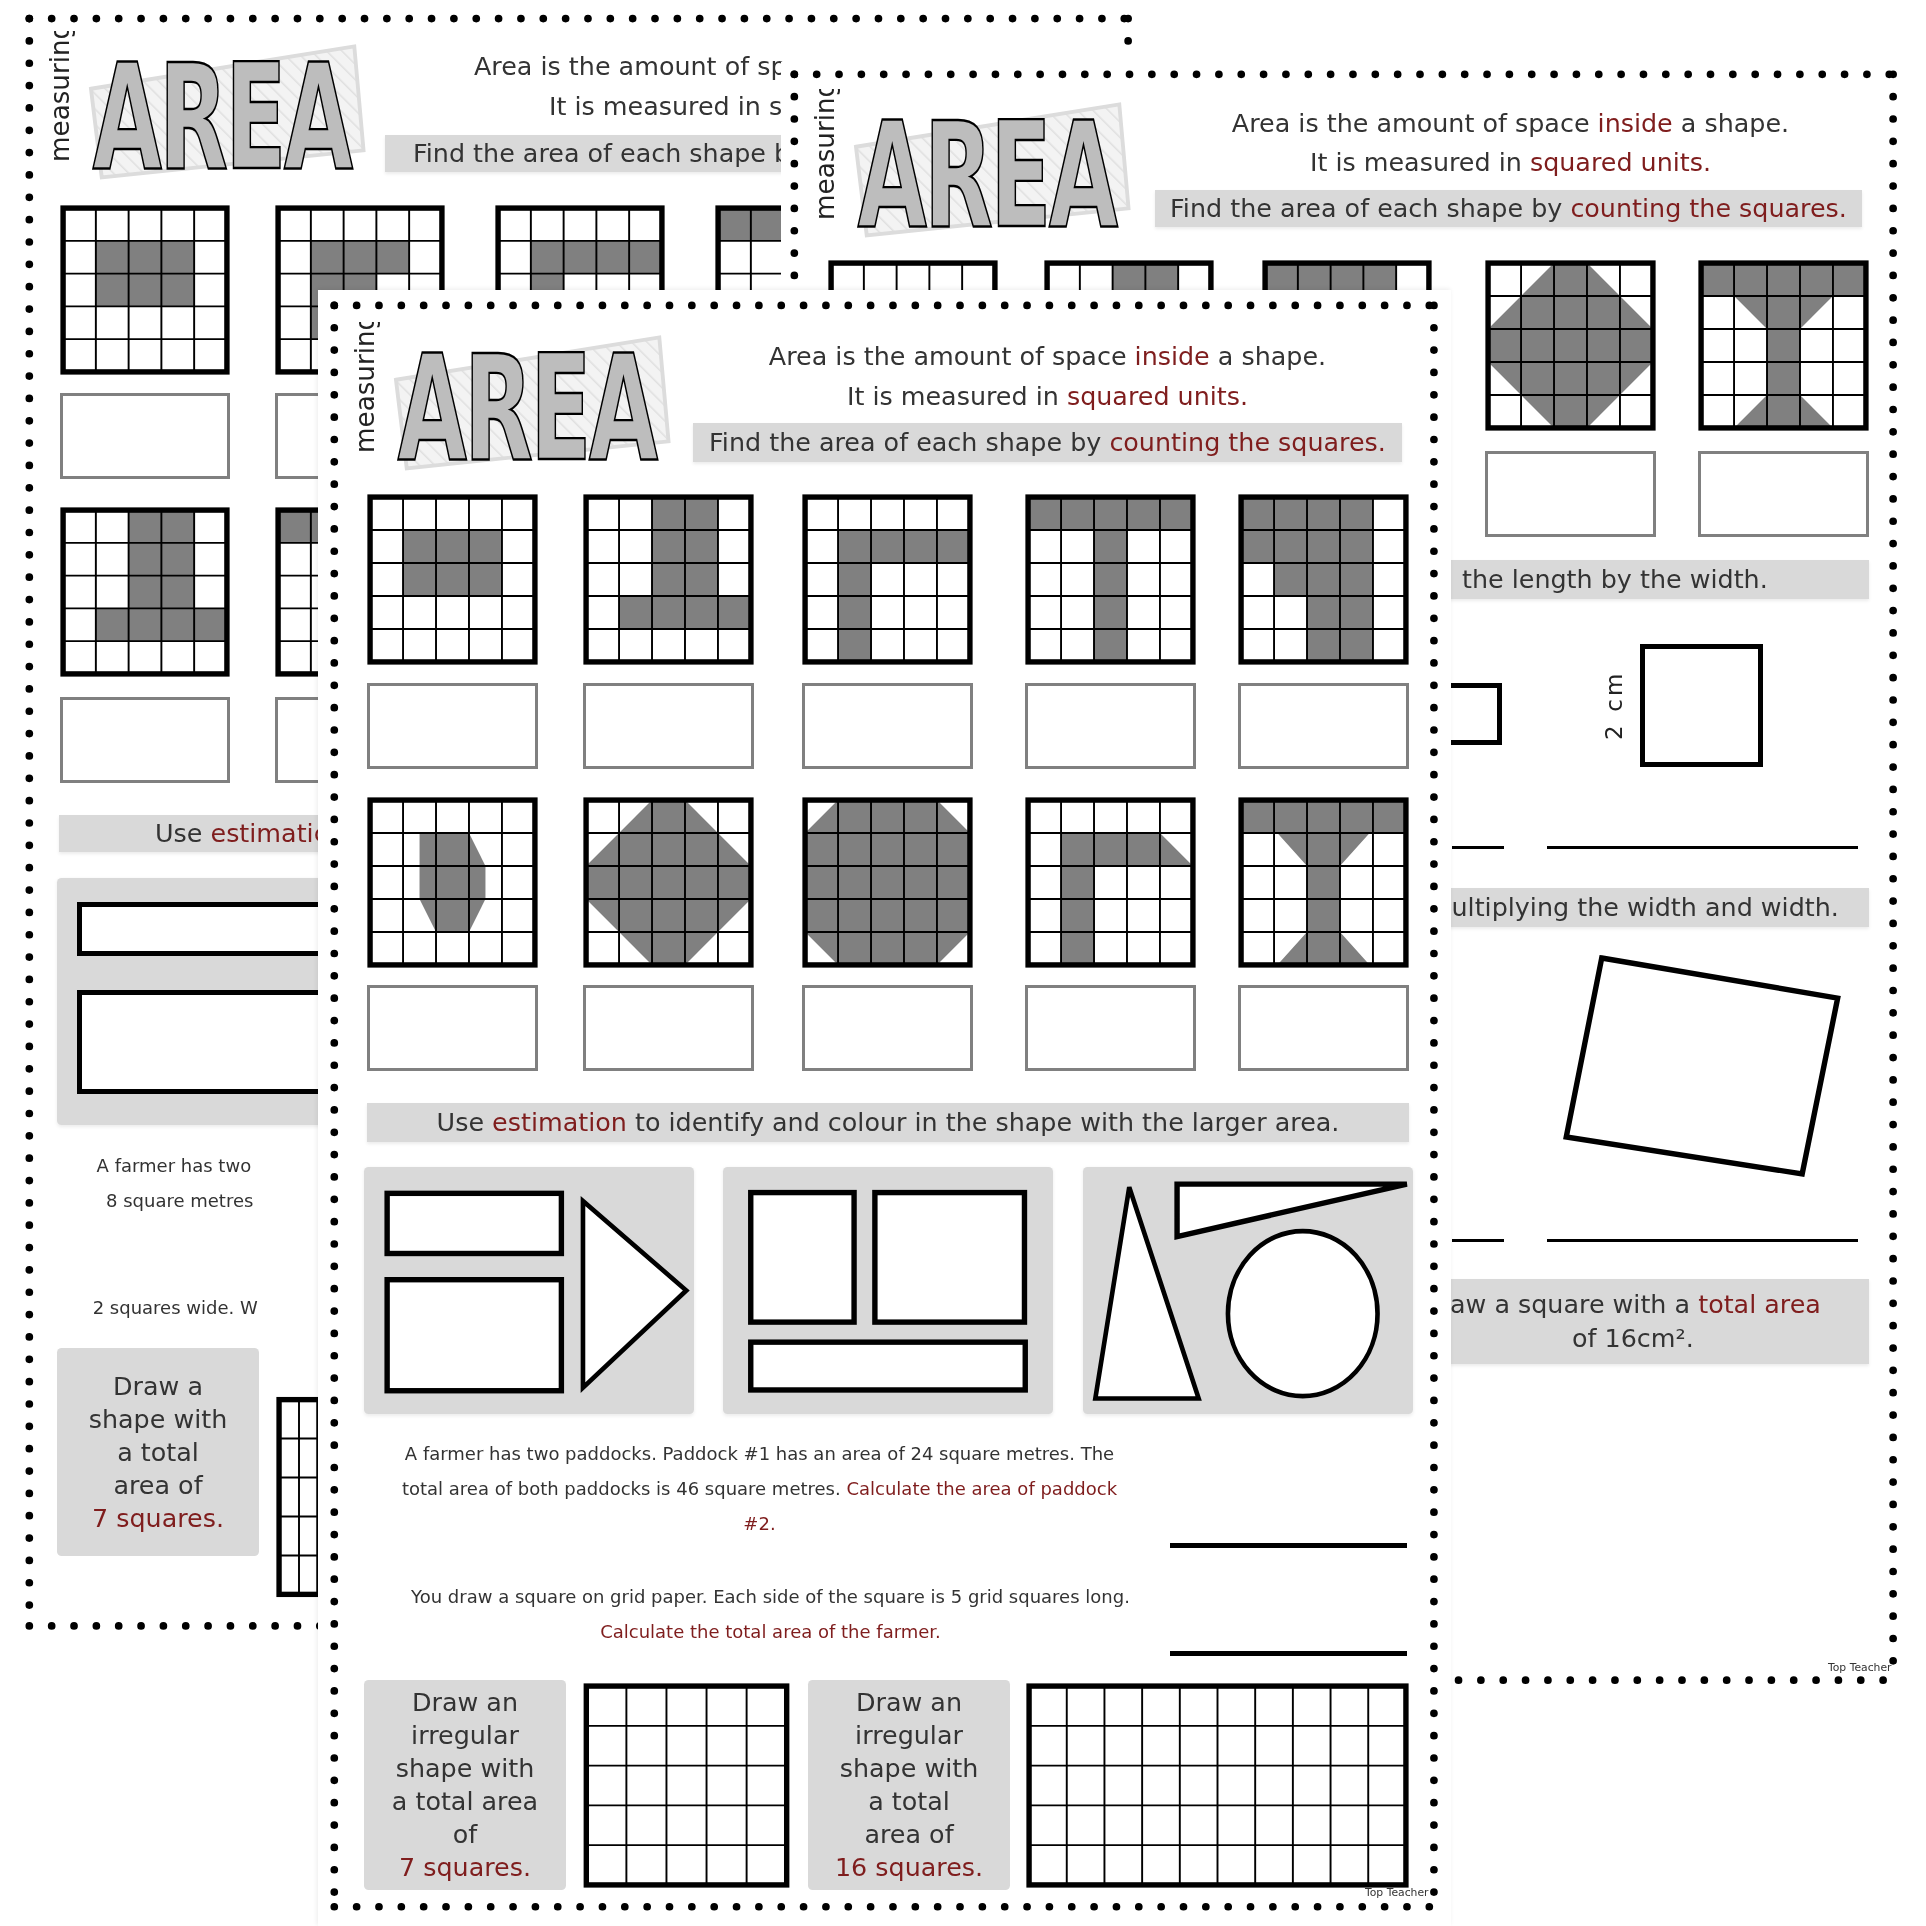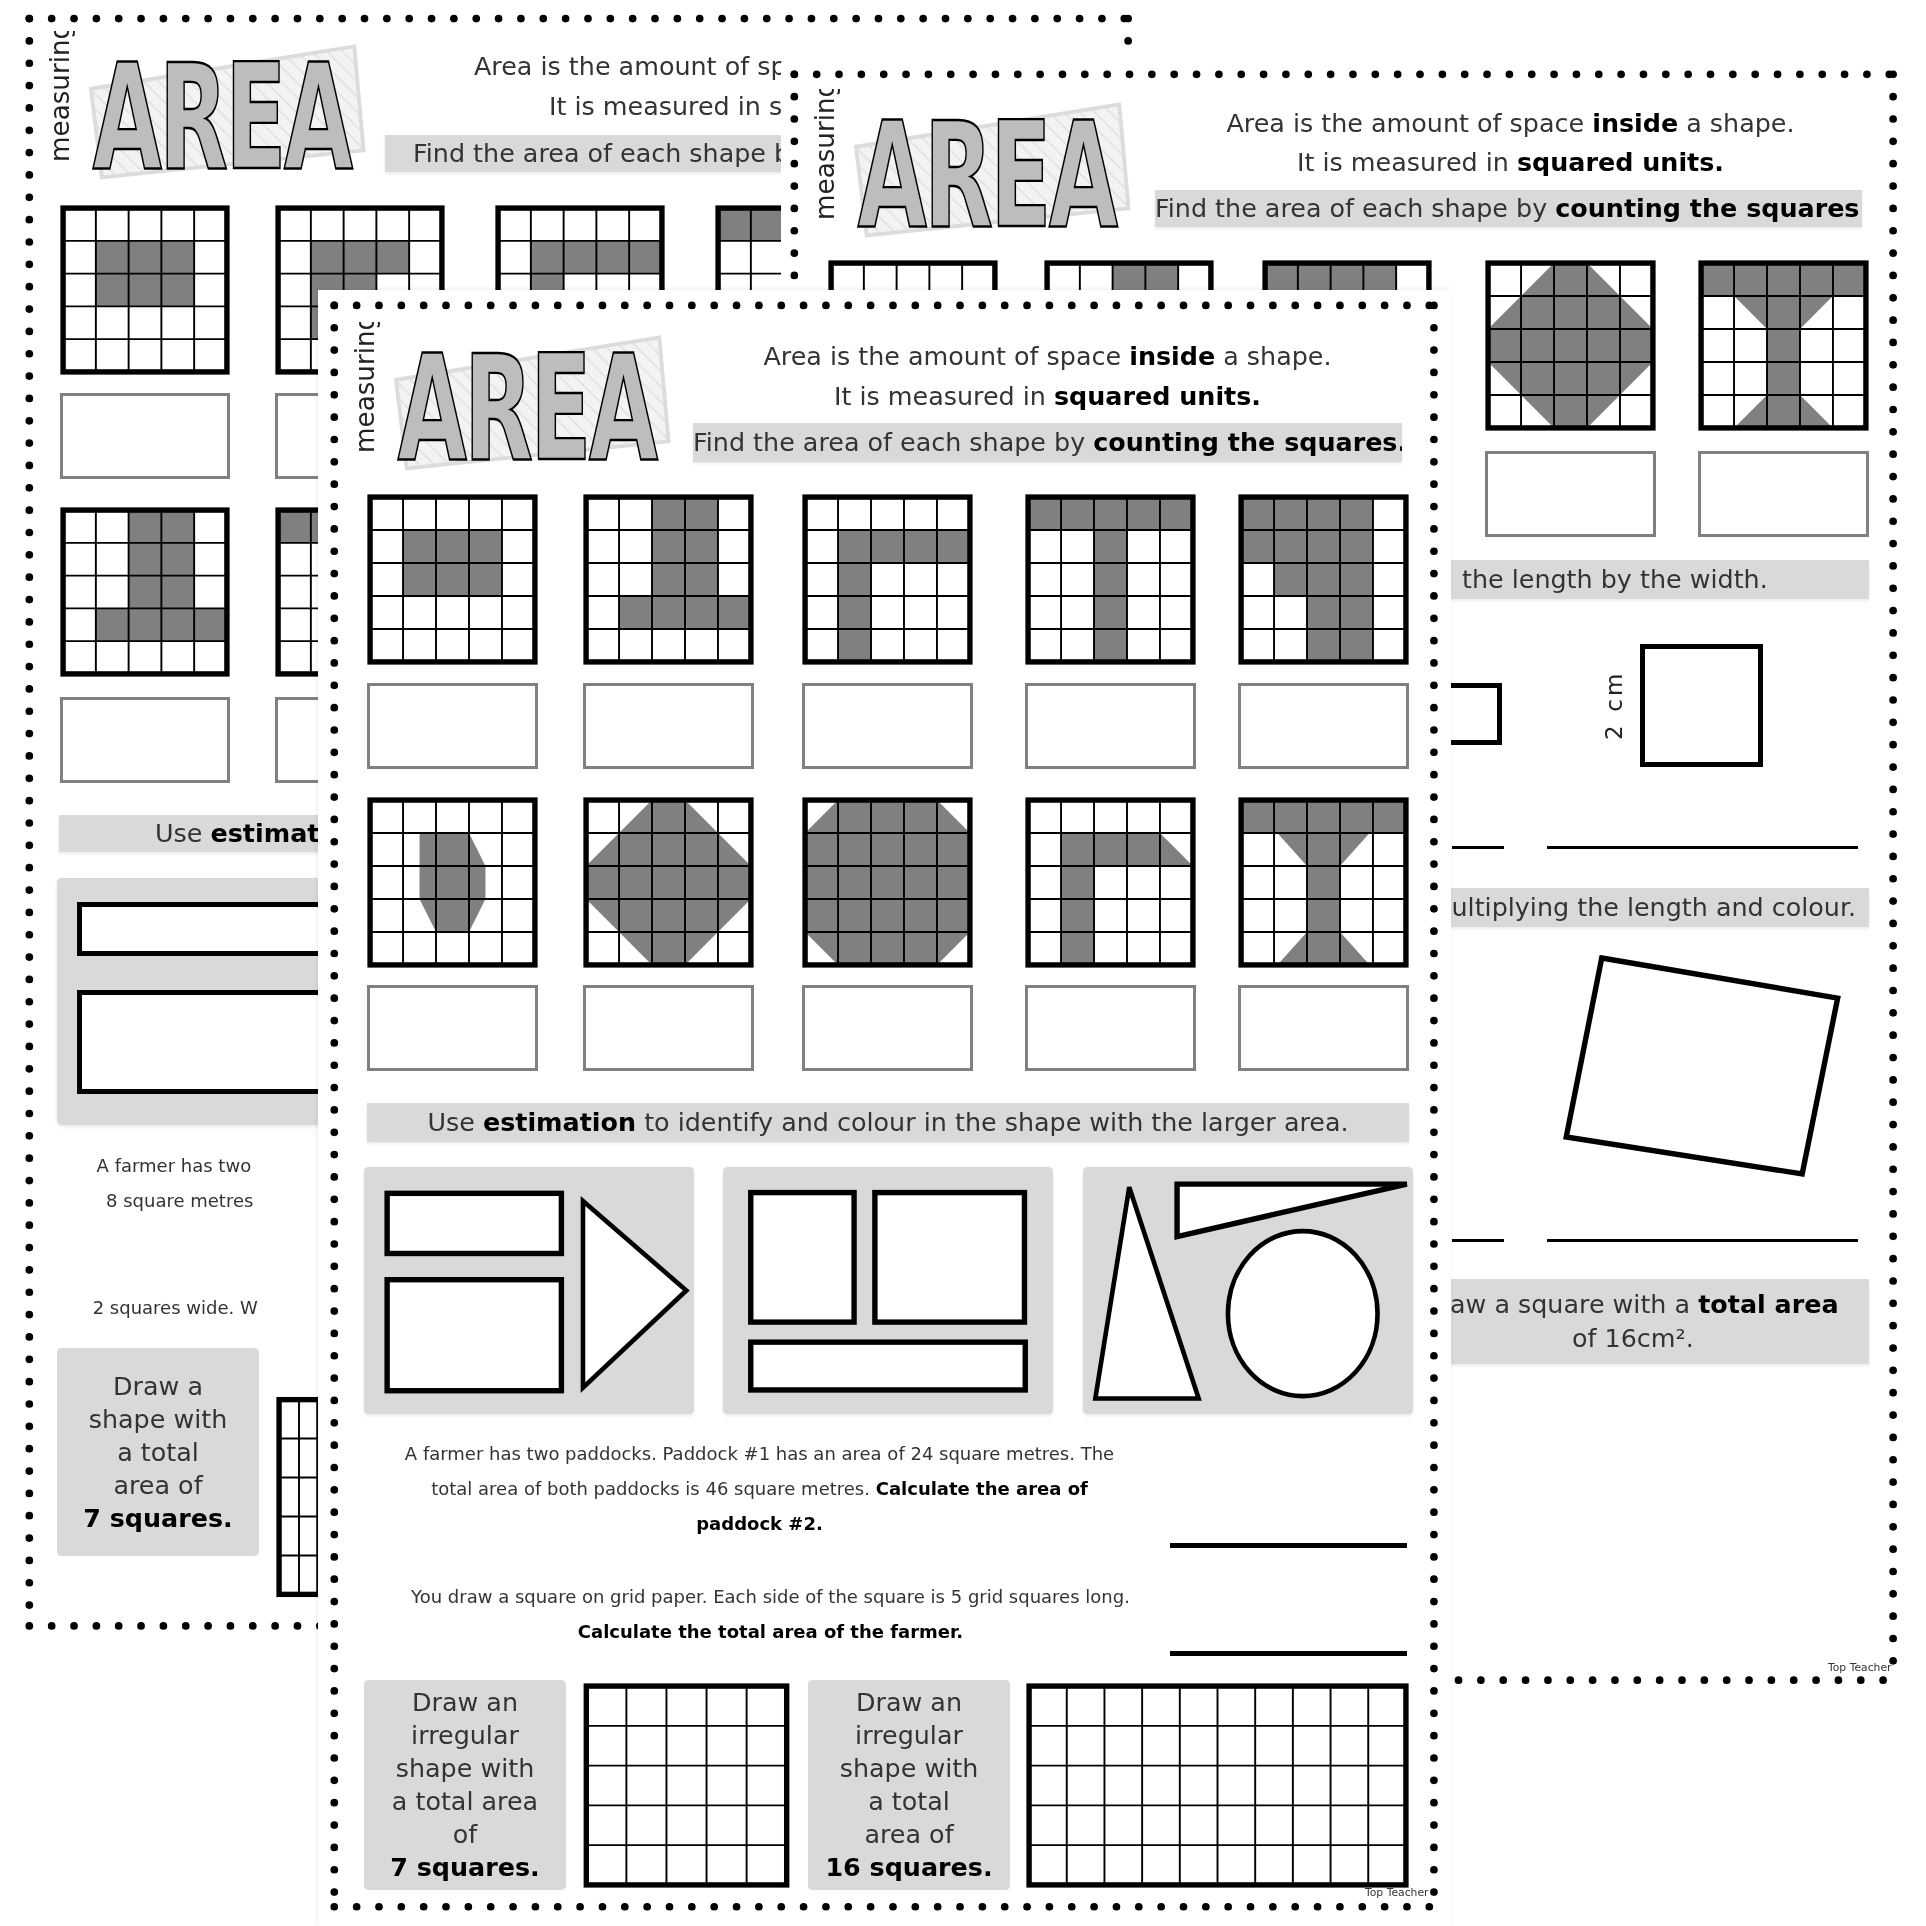--- a/index.html
+++ b/index.html
@@ -2,21 +2,21 @@
 <html style="font-size:12.3px"><head>
 <meta charset="utf-8">
 <style>
   html,body{margin:0;padding:0;background:#fff;}
   body{width:1926px;height:1926px;position:relative;overflow:hidden;font-family:"DejaVu Sans",sans-serif;color:#222;}
   .sheet{position:absolute;background:#fff;}
   .dots{position:absolute;inset:0;}
   .abs{position:absolute;}
   .banner{position:absolute;background:#d9d9d9;box-shadow:0 1.5px 3.1px rgba(0,0,0,.08);text-align:center;font-size:25.4px;color:#333;white-space:nowrap;overflow:hidden;}
   .intro{position:absolute;text-align:center;font-size:25.4px;color:#333;white-space:nowrap;}
-  .intro b,.banner b,.prob b,.label b{font-weight:bold;color:#000000;}
+  .intro b,.banner b,.prob b,.label b{font-weight:normal;color:#7f1d1d;}
   .ansbox{position:absolute;border:3.9px solid #808080;box-sizing:border-box;background:#fff;}
   .panel{position:absolute;background:#d9d9d9;border-radius:4.6px;box-shadow:0 1.5px 3.9px rgba(0,0,0,.08);}
   .prob{position:absolute;text-align:center;font-size:18px;line-height:35px;color:#333;}
   .line{position:absolute;height:4.6px;background:#000;}
   .label{position:absolute;background:#d9d9d9;border-radius:4.6px;text-align:center;font-size:25.4px;line-height:33px;color:#333;display:flex;align-items:center;justify-content:center;flex-direction:column;}
   .brand{position:absolute;font-size:10.8px;font-weight:normal;color:#333;}
   .logo{position:absolute;}
 </style>
 </head>
 <body>
@@ -275,21 +275,21 @@
     <rect x="4" y="4" width="214" height="214" fill="none" stroke="#000" stroke-width="7"></rect>
   </svg>
 <div class="ansbox" style="left:1485px;top:451px;width:171px;height:86px;"></div>
 <div class="ansbox" style="left:1698px;top:451px;width:171px;height:86px;"></div>
 <div class="banner" style="left:1433px;top:560px;width:436px;height:39px;line-height:39px;text-align:left;padding-left:29px;box-sizing:border-box;">the length by the width.</div>
 <div class="abs" style="left:1426px;top:683px;width:76px;height:62px;border:5.4px solid #000;border-left:none;box-sizing:border-box;"></div>
 <div class="abs" style="left:1601px;top:709px;width:31px;height:31px;font-size:23px;transform:rotate(-90deg);transform-origin:center;white-space:nowrap;letter-spacing:3.1px;">2 cm</div>
 <div class="abs" style="left:1640px;top:644px;width:123px;height:123px;border:5.4px solid #000;box-sizing:border-box;"></div>
 <div class="line" style="left:1452px;top:846px;width:52px;height:3.1px;"></div>
 <div class="line" style="left:1547px;top:846px;width:311px;height:3.1px;"></div>
-<div class="banner" style="left:1433px;top:888px;width:436px;height:39px;line-height:39px;text-align:left;padding-left:18.5px;box-sizing:border-box;">ultiplying the length and colour.</div>
+<div class="banner" style="left:1433px;top:888px;width:436px;height:39px;line-height:39px;text-align:left;padding-left:18.5px;box-sizing:border-box;">ultiplying the width and width.</div>
 <svg class="abs" style="left:1557px;top:944px;" width="293" height="247" viewBox="0 0 380 320">
   <polygon points="58,18 364,70 318,298 12,250" fill="#fff" stroke="#000" stroke-width="7"></polygon>
 </svg>
 <div class="line" style="left:1452px;top:1239px;width:52px;height:3.1px;"></div>
 <div class="line" style="left:1547px;top:1239px;width:311px;height:3.1px;"></div>
 <div class="banner" style="left:1433px;top:1279px;width:436px;height:85px;white-space:normal;line-height:34px;padding-top:7.7px;box-sizing:border-box;">
   <div style="text-align:left;padding-left:17px;"><span>aw a square with a </span><b>total area</b></div>
   <div style="text-align:left;padding-left:139px;">of 16cm².</div>
 </div>
 <div class="brand" style="left:1828px;top:1661px;">Top Teacher</div>

